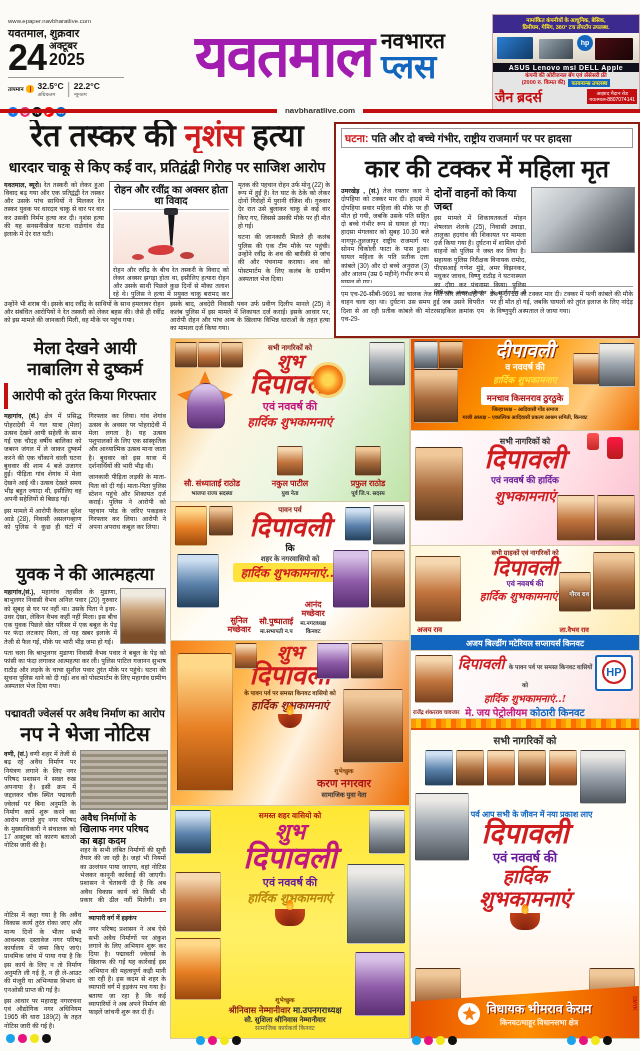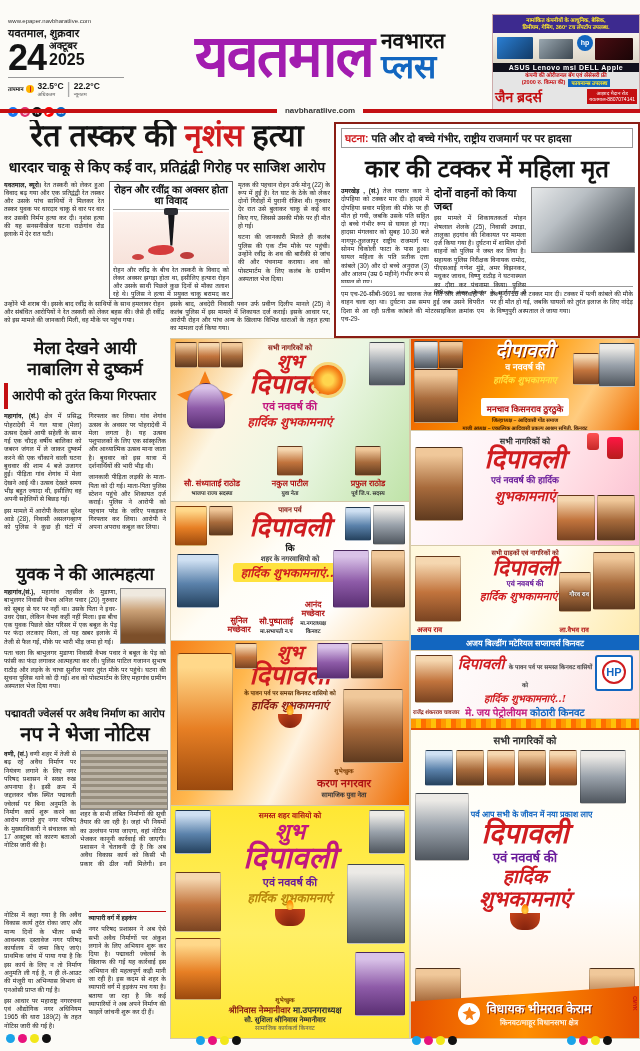--- a/index.html
+++ b/index.html
@@ -240,20 +240,25 @@
 
     <div style="margin-top:6px;">
       <div class="strip ctr clip">पद्मावती ज्वेलर्स पर अवैध निर्माण का आरोप</div>
       <div class="h-notice ctr clip">नप ने भेजा नोटिस</div>
       <div style="display:flex;gap:4px;margin-top:3px;height:158px;">
         <div class="t6 clip" style="width:72px;">
           <p><span class="dl">वणी, (सं.)</span> <span>वणी शहर में तेजी से बढ़ रहे अवैध निर्माण पर नियंत्रण लगाने के लिए नगर परिषद प्रशासन ने सख्त रुख अपनाया है। इसी क्रम में जद्दलकर चौक स्थित पद्मावती ज्वेलर्स पर बिना अनुमति के निर्माण कार्य शुरू करने का आरोप लगाते हुए नगर परिषद के मुख्याधिकारी ने संचालक को 17 अक्टूबर को कारण बताओ नोटिस जारी की है।</span></p>
         </div>
         <div style="flex:1;">
           <div class="photo ph-shutter" style="width:100%;height:58px;"></div>
+          <div class="cap-b" style="margin-top:2px;">
+            <div>अवैध निर्माणों के</div>
+            <div>खिलाफ नगर परिषद</div>
+            <div>का बड़ा कदम</div>
+          </div>
           <div class="t6 clip" style="height:56px;">शहर के सभी लंबित निर्माणों की सूची तैयार की जा रही है। जहां भी नियमों का उल्लंघन पाया जाएगा, वहां नोटिस भेजकर कानूनी कार्रवाई की जाएगी। प्रशासन ने चेतावनी दी है कि अब अवैध विकास कार्य को किसी भी प्रकार की ढील नहीं मिलेगी। इन कार्रवाई से अवैध निर्माणों के खिलाफ बड़ा कदम माना जा रहा है, जिससे शहर में हर्ष का माहौल बन गया है।</div>
         </div>
       </div>
       <div class="cols2 t6 clip" style="height:142px;margin-top:3px;">
         <p>नोटिस में कहा गया है कि अवैध विकास कार्य तुरंत रोका जाए और मान्य दिनों के भीतर सभी आवश्यक दस्तावेज नगर परिषद कार्यालय में जमा किए जाएं। प्राथमिक जांच में पाया गया है कि इस कार्य के लिए न तो निर्माण अनुमति ली गई है, न ही ले-आउट की मंजूरी या अभिन्यास विभाग से एनओसी प्राप्त की गई है।</p>
         <p>इस आधार पर महाराष्ट्र नगररचना एवं औद्योगिक नगर अधिनियम 1965 की धारा 189(2) के तहत नोटिस जारी की गई है।</p>
         <p style="border-top:1px solid #c40f12;padding-top:2px;"><span class="dl">व्यापारी वर्ग में हड़कंप</span></p>
         <p>नगर परिषद प्रशासन ने अब ऐसे सभी अवैध निर्माणों पर अंकुश लगाने के लिए अभियान शुरू कर दिया है। पद्मावती ज्वेलर्स के खिलाफ की गई यह कार्रवाई इस अभियान की महत्वपूर्ण कड़ी मानी जा रही है। इस कदम से शहर के व्यापारी वर्ग में हड़कंप मच गया है। बताया जा रहा है कि कई व्यापारियों ने अब अपने निर्माण की फाइलें जांचनी शुरू कर दी हैं।</p>
       </div>
     </div>
@@ -361,21 +366,21 @@
   <div class="abs ad" style="left:410px;top:338px;width:228px;height:91px;background:linear-gradient(120deg,#e65100 0%,#ff9800 45%,#ffcc80 75%,#ef6c00 100%);">
     <span class="pp g2" style="left:3px;top:2px;width:22px;height:26px;"></span>
     <span class="pp g1" style="left:28px;top:2px;width:22px;height:26px;"></span>
     <span class="pp g1" style="left:3px;top:30px;width:42px;height:52px;"></span>
     <span class="pp g3" style="right:40px;top:14px;width:24px;height:30px;"></span>
     <span class="pp g2" style="right:4px;top:4px;width:34px;height:42px;"></span>
     <div class="ctr" style="padding-top:2px;">
       <div class="script" style="font-size:19px;line-height:1;color:#fff;text-shadow:1px 1px 0 #7a1f0c;">दीपावली</div>
       <div style="font-size:9px;font-weight:bold;color:#fff;">व नववर्ष की</div>
       <div class="script" style="font-size:9px;color:#ffe23e;"><span>हार्दिक</span> <span>शुभकामनाए</span></div>
-      <div style="background:#fff;display:inline-block;padding:0 6px;border-radius:2px;margin-top:12px;">
+      <div style="background:#fff;display:inline-block;padding:0 6px;border-radius:2px;margin-top:1px;">
         <span style="font-size:8.5px;font-weight:900;color:#b01313;">मनचाव किसनराव ठुरठुके</span>
       </div>
       <div style="font-size:5.2px;font-weight:bold;color:#3d1a00;">जिल्हाध्यक्ष – आदिवासी गोंड समाज</div>
       <div style="font-size:5.2px;font-weight:bold;color:#3d1a00;">माजी अध्यक्ष – एकात्मिक आदिवासी प्रकल्प आश्रम समिती, किनवट</div>
     </div>
   </div>
 
   <div class="abs ad" style="left:410px;top:430px;width:228px;height:114px;background:linear-gradient(120deg,#fff 0%,#ffeef2 45%,#ffd4dd 75%,#f8bbd0 100%);">
     <span class="pp g1" style="left:4px;top:16px;width:46px;height:72px;"></span>
     <span class="pp g3" style="right:44px;top:64px;width:36px;height:44px;"></span>

